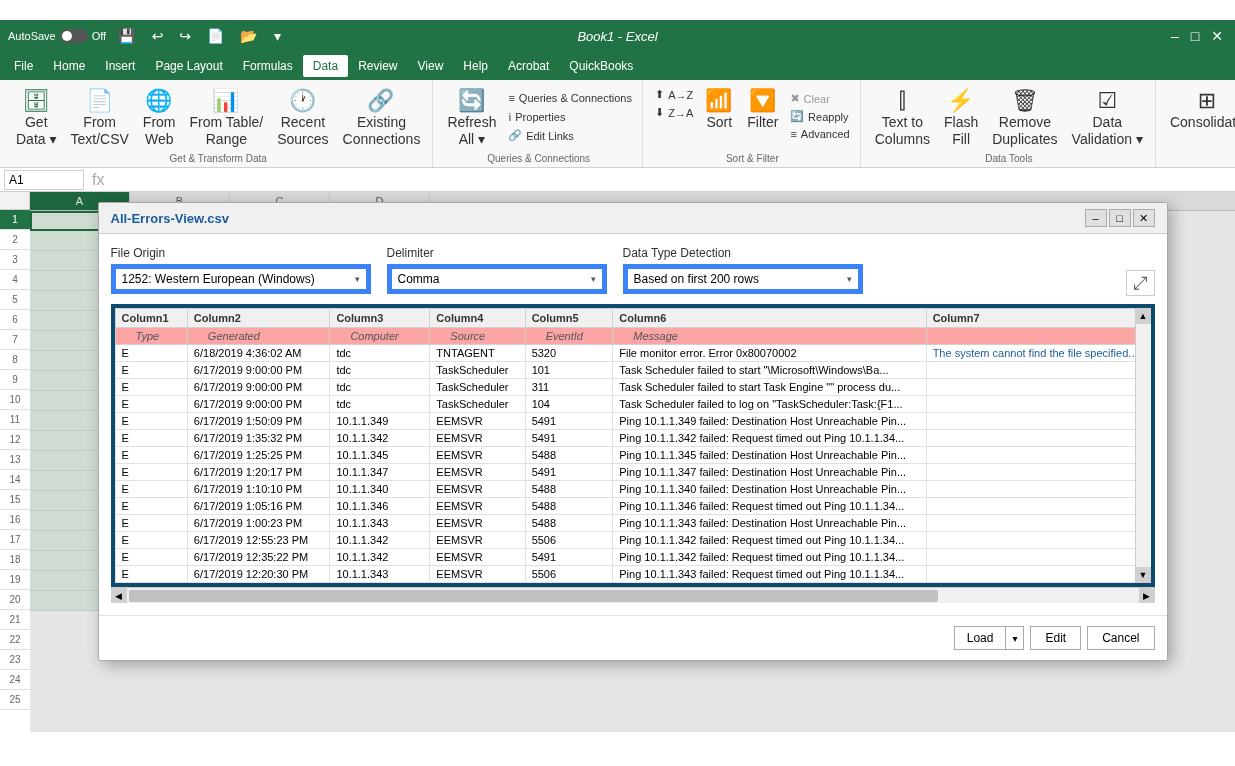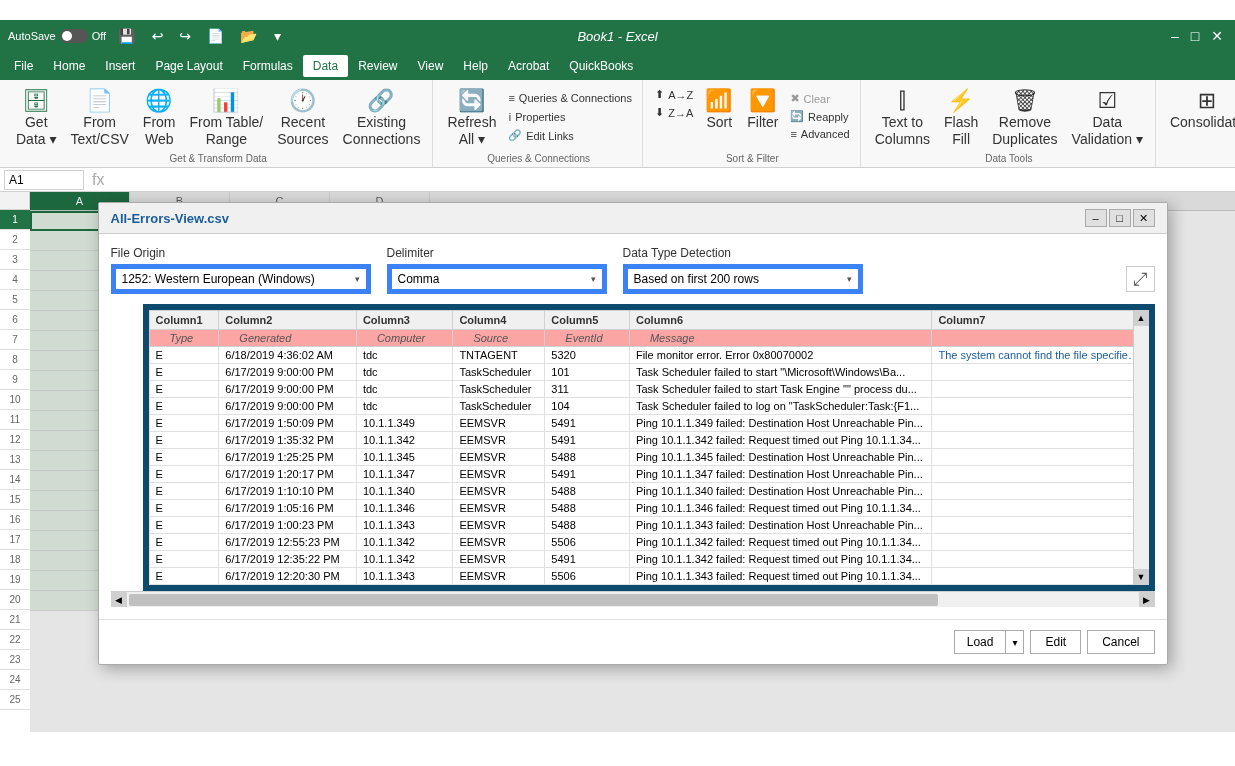--- a/index.html
+++ b/index.html
@@ -188,21 +188,21 @@
       border: 1px solid #aaa;
       display: flex; align-items: center; justify-content: center;
       cursor: pointer; font-size: 11px;
     }
     .dialog-body { padding: 12px; flex: 1; overflow: hidden; display: flex; flex-direction: column; gap: 10px; }
 
     
     .dialog-form-row {
       display: flex;
       gap: 16px;
-      align-items: center;
+      align-items: flex-end;
     }
     .form-group { display: flex; flex-direction: column; gap: 4px; }
     .form-group label { font-size: 12px; color: #333; }
     .form-select {
       border: 5px solid #3b82f6;
       padding: 3px 6px;
       font-size: 12px;
       background: white;
       cursor: pointer;
       display: flex;
@@ -211,24 +211,23 @@
       gap: 22px;
     }
     .form-select-wide { width: 260px; }
     .form-select-mid { width: 220px; }
     .form-select-right { width: 240px; }
     .select-arrow { font-size: 9px; color: #555; }
 
     
     .preview-table-container {
       flex: 1;
-      border: 6px solid #0c4a6e;
+      border: 4px solid #0c4a6e;
       overflow: hidden;
       position: relative;
-      margin-left: 32px;
     }
     .preview-table {
       width: 100%;
       border-collapse: collapse;
       font-size: 11px;
     }
     .preview-table th {
       background: #f0f0f0;
       border: 1px solid #d0d0d0;
       padding: 3px 6px;

